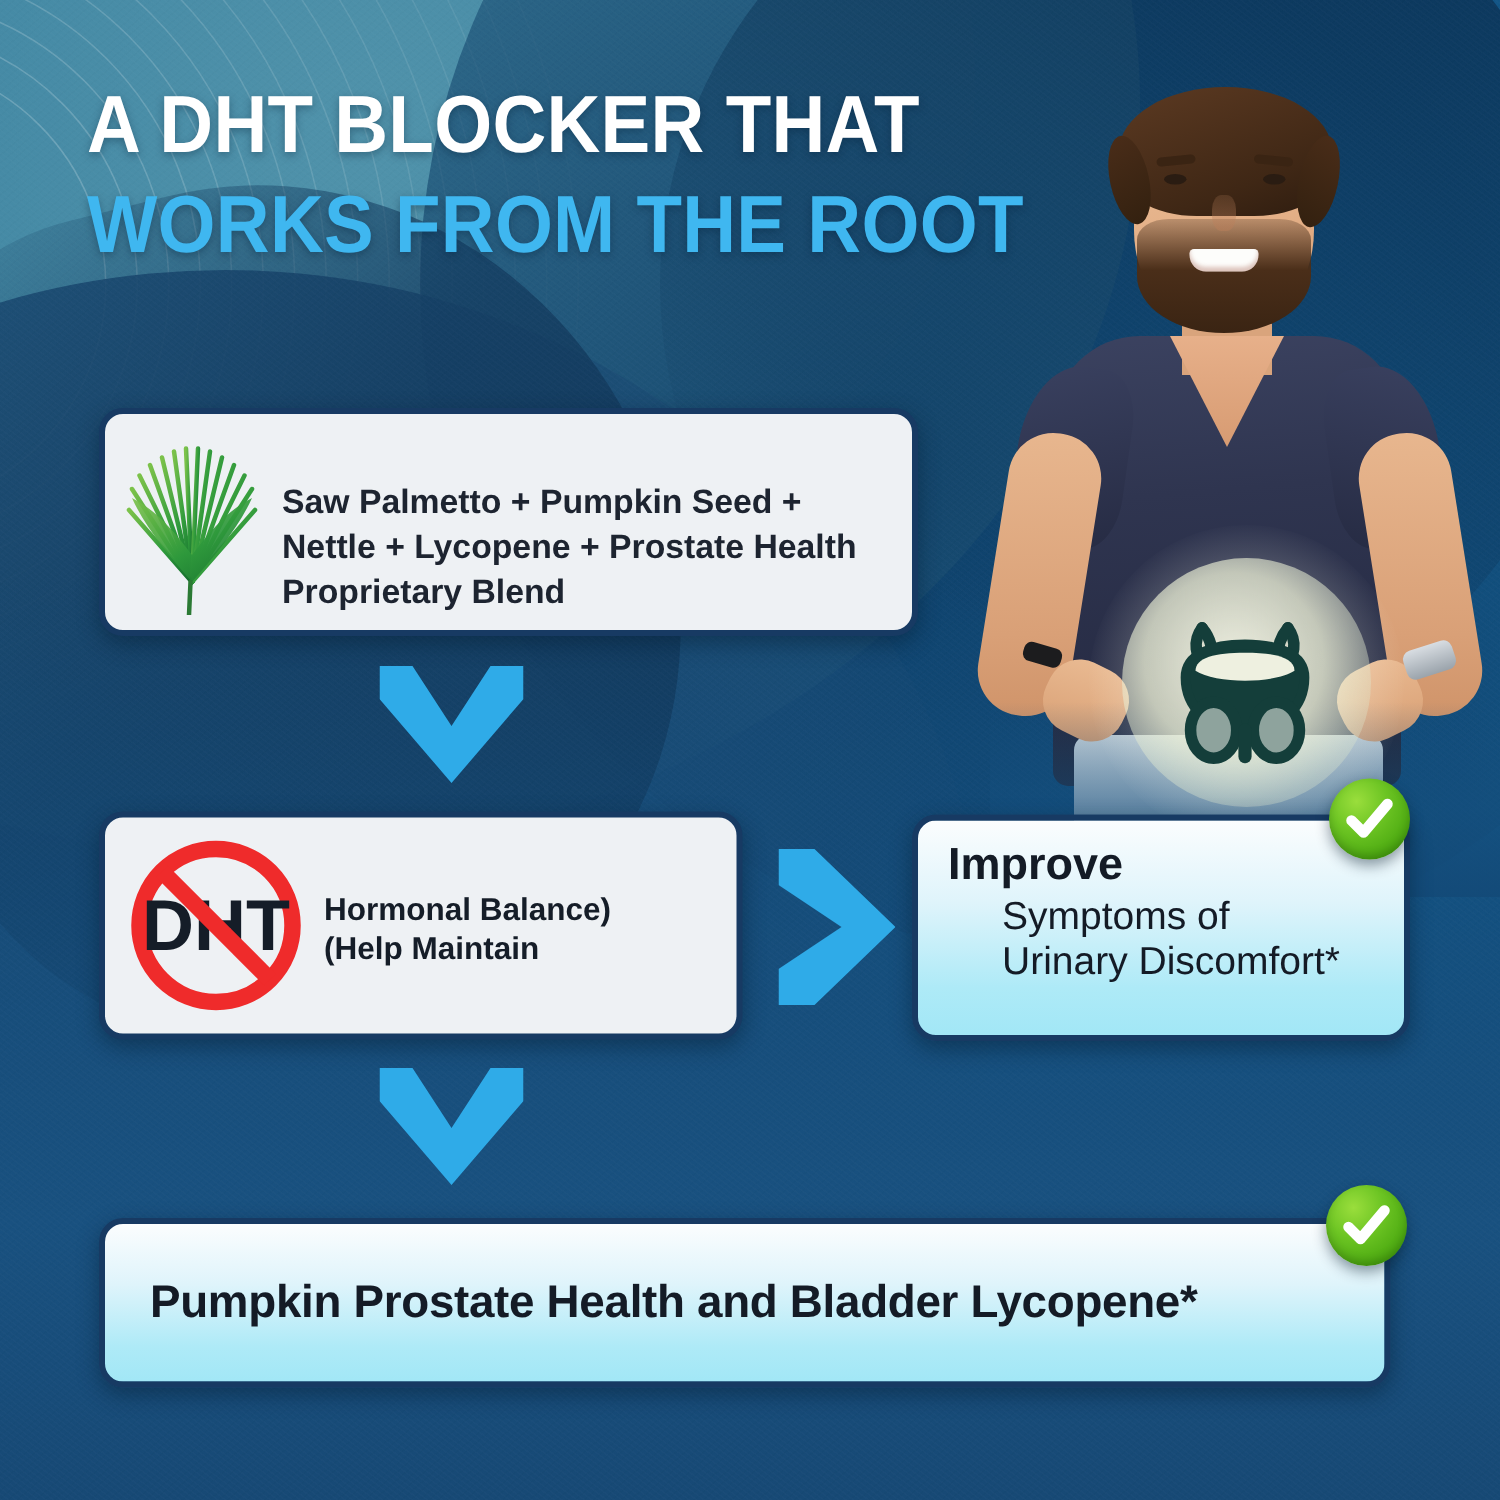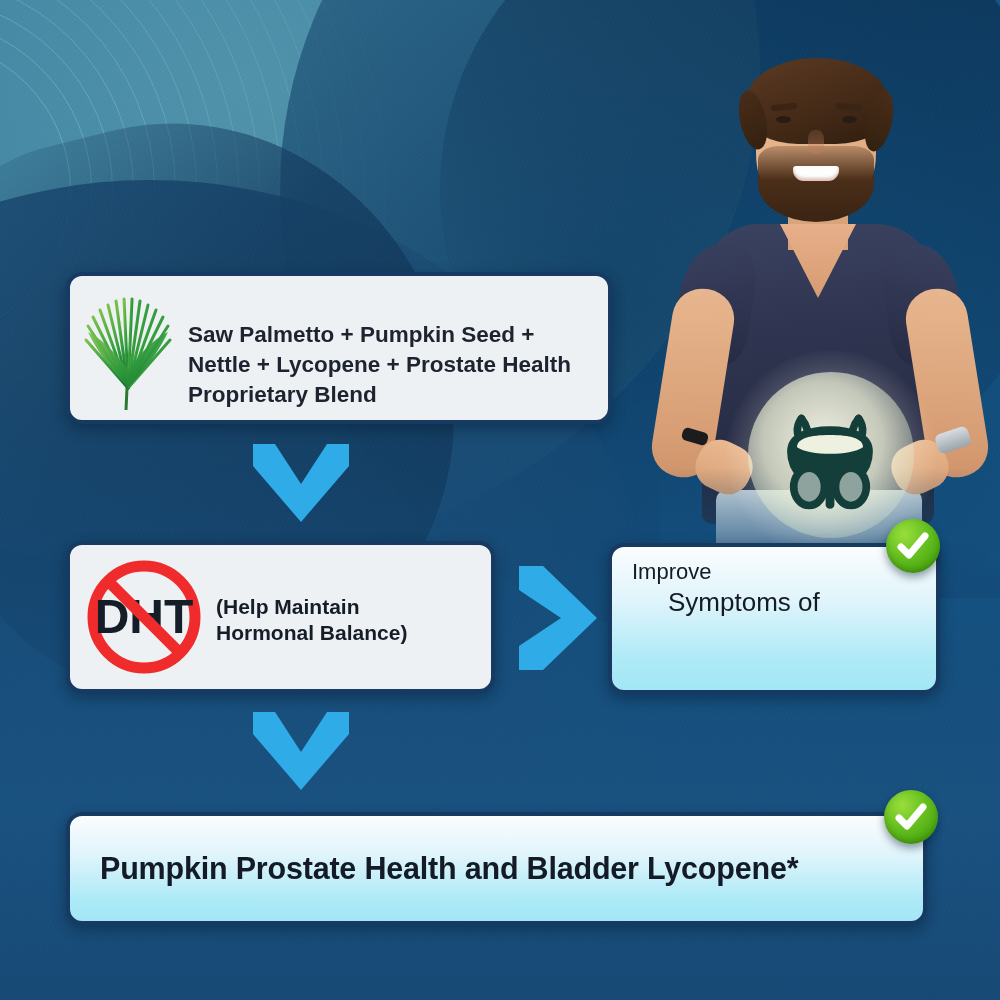--- a/index.html
+++ b/index.html
@@ -122,21 +122,21 @@
   .leaf-wrap{flex:0 0 92px;height:118px;position:relative;}
   #card-blend .txt{font-size:22.5px;line-height:1.33;color:#1d2430;font-weight:600;}
   #card-blend .txt b{font-weight:800;}
 
   #card-dht{left:66px;top:541px;width:429px;height:152px;display:flex;align-items:center;gap:8px;padding:8px 10px;}
   .dht-wrap{flex:0 0 128px;height:128px;position:relative;}
   .dht-main{font-size:34px;font-weight:800;color:#151d28;line-height:1.05;}
   .dht-sub{font-size:21px;font-weight:700;color:#151d28;line-height:1.2;margin-top:5px;}
 
   #card-improve{left:608px;top:543px;width:332px;height:151px;padding:14px 16px 10px 20px;}
-  .imp-main{font-size:22px;font-weight:400;color:#141b26;line-height:1.04;}
+  .imp-main{font-size:30px;font-weight:700;color:#141b26;line-height:1.04;}
   .imp-sub{font-size:26px;font-weight:400;color:#141b26;line-height:1.16;margin-top:3px;margin-left:36px;}
 
   #card-maintain{left:66px;top:812px;width:861px;height:113px;display:flex;align-items:center;padding:0 30px;}
   .mt{font-size:30.5px;color:#141b26;font-weight:600;letter-spacing:-.2px;}
   .mt b{font-weight:800;}
 
   
   .check{position:absolute;width:54px;height:54px;border-radius:50%;z-index:28;
     background:radial-gradient(circle at 34% 28%, #9ade3c 0%, #6cc423 38%, #49a70f 78%, #3d950b 100%);
     box-shadow:0 4px 9px rgba(6,30,48,.45), inset 0 -3px 6px rgba(0,0,0,.18);
@@ -214,20 +214,24 @@
         <path d="M86 26 C80 33 79 42 80 50"></path>
       </g>
       <path d="M24 56 C24 42 40 36 60 36 C80 36 96 42 96 56 C96 74 82 88 60 88 C38 88 24 74 24 56 Z" fill="#143e3a" stroke="#143e3a" stroke-width="6"></path>
       <path d="M30 52 C42 60 78 60 90 52 C90 44 78 41 60 41 C42 41 30 44 30 52 Z" fill="#eef0e0"></path>
       <ellipse cx="41" cy="88" rx="14" ry="17" fill="#8ea39d" stroke="#143e3a" stroke-width="7"></ellipse>
       <ellipse cx="79" cy="88" rx="14" ry="17" fill="#8ea39d" stroke="#143e3a" stroke-width="7"></ellipse>
       <path d="M60 88 L60 104" stroke="#143e3a" stroke-width="8" stroke-linecap="round"></path>
     </svg>
   </div>
 
+  <div class="headline">
+    <span class="hl hl1">A DHT BLOCKER THAT</span>
+    <span class="hl hl2">WORKS FROM THE ROOT</span>
+  </div>
 
   <div class="card card-light" id="card-blend">
     <div class="leaf-wrap">
       <svg viewBox="0 0 92 118" width="92" height="118">
         <defs>
           <linearGradient id="lg" x1="0" y1="0" x2="1" y2="1">
             <stop offset="0%" stop-color="#7cc24a"></stop>
               <stop offset="55%" stop-color="#2f9a3c"></stop>
               <stop offset="100%" stop-color="#136b2c"></stop>
           </linearGradient>
@@ -266,35 +270,36 @@
   <div class="card card-light" id="card-dht">
     <div class="dht-wrap">
       <svg viewBox="0 0 128 128" width="128" height="128">
         <circle cx="64" cy="64" r="51" fill="none" stroke="#ef2b2b" stroke-width="11"></circle>
         <text x="64" y="80" text-anchor="middle" font-family="'Liberation Sans',sans-serif" font-size="48" font-weight="700" fill="#151d28">DHT</text>
         <line x1="28" y1="28" x2="100" y2="100" stroke="#ef2b2b" stroke-width="11" stroke-linecap="butt"></line>
       </svg>
     </div>
     <div>
       <div class="dht-sub">
+        <div>Hormonal Balance)</div>
         <div>(Help Maintain</div>
-        <div>Hormonal Balance)</div>
       </div>
     </div>
   </div>
 
   <div class="chev-right" style="left:519px;top:566px;">
     <svg width="78" height="104" viewBox="0 0 78 104">
       <path d="M0 0 L0 24 L42 52 L0 80 L0 104 L24 104 L78 52 L24 0 Z" fill="#2fabe8"></path>
     </svg>
   </div>
 
   <div class="card card-cyan" id="card-improve">
     <div class="imp-main">Improve</div>
     <div class="imp-sub">Symptoms of</div>
+    <div class="imp-sub" style="margin-top:0">Urinary Discomfort*</div>
   </div>
   <div class="check" style="left:886px;top:519px;">
     <svg width="34" height="34" viewBox="0 0 34 34">
         <path d="M5 18 L13 26 L29 7" fill="none" stroke="#fff" stroke-width="7" stroke-linecap="round" stroke-linejoin="round"></path>
       </svg>
   </div>
 
   <div class="chev-down" style="left:253px;top:712px;">
     <svg width="96" height="78" viewBox="0 0 96 78">
       <path d="M0 0 L22 0 L48 40 L74 0 L96 0 L96 22 L48 78 L0 22 Z" fill="#2fabe8"></path>

